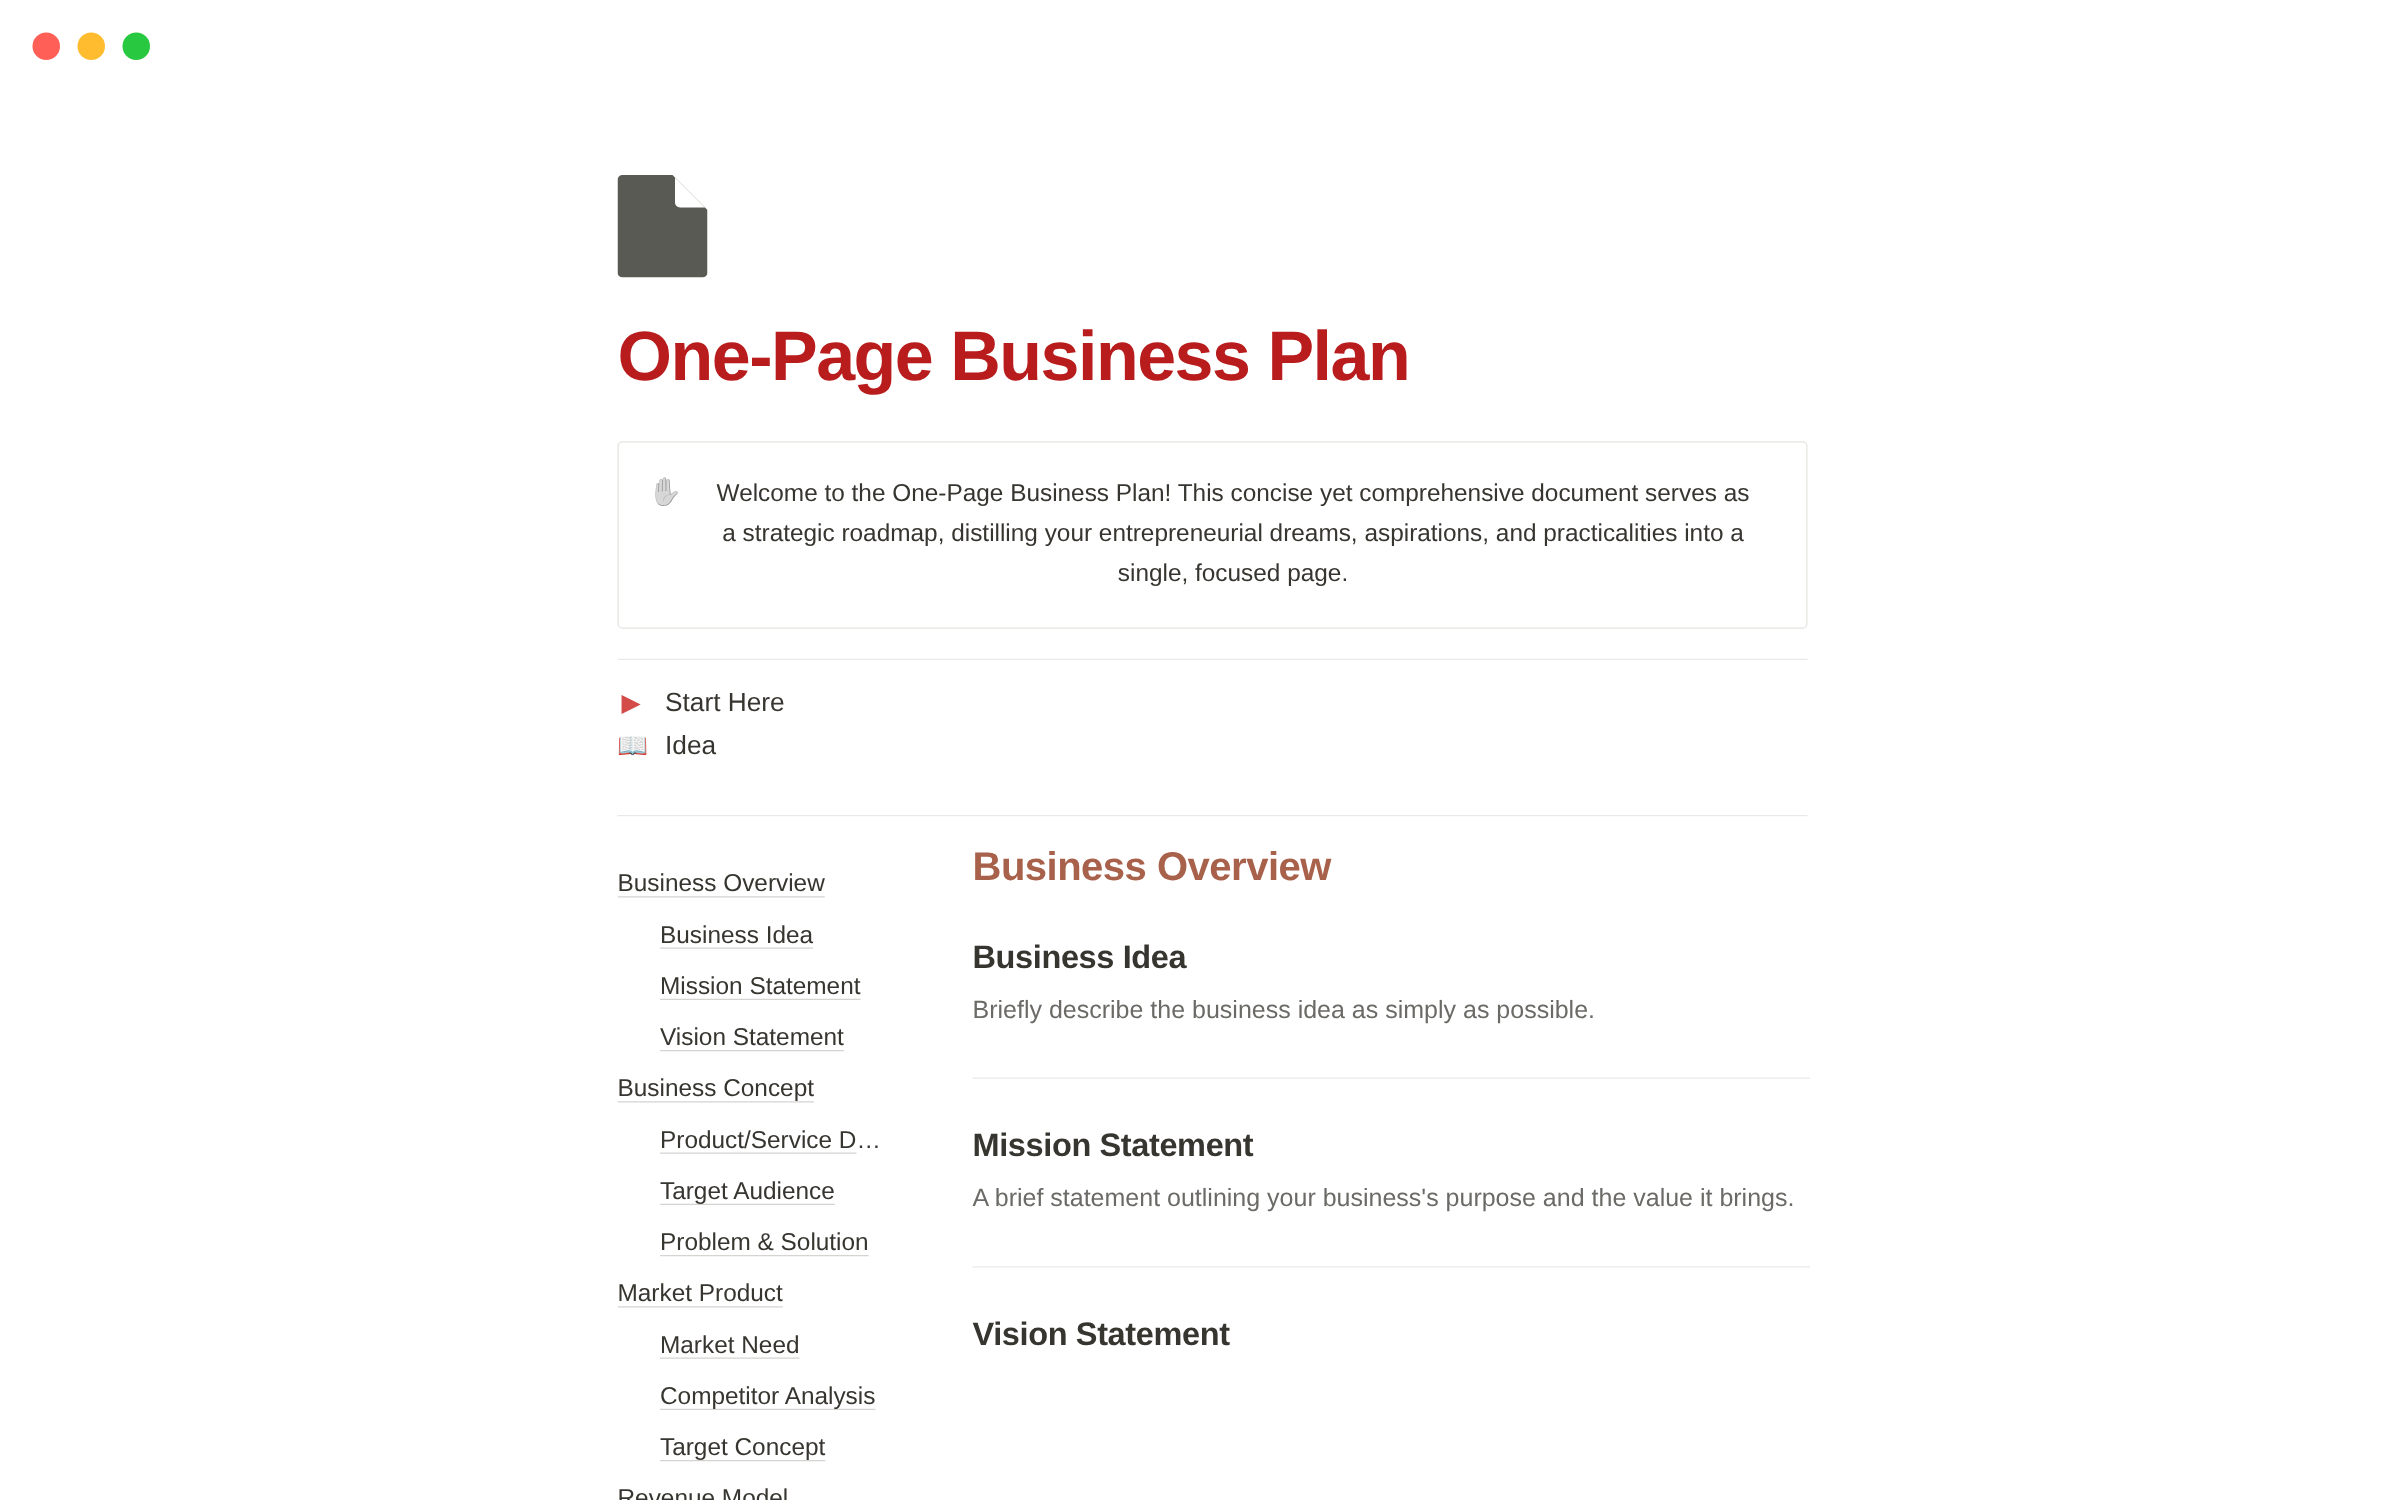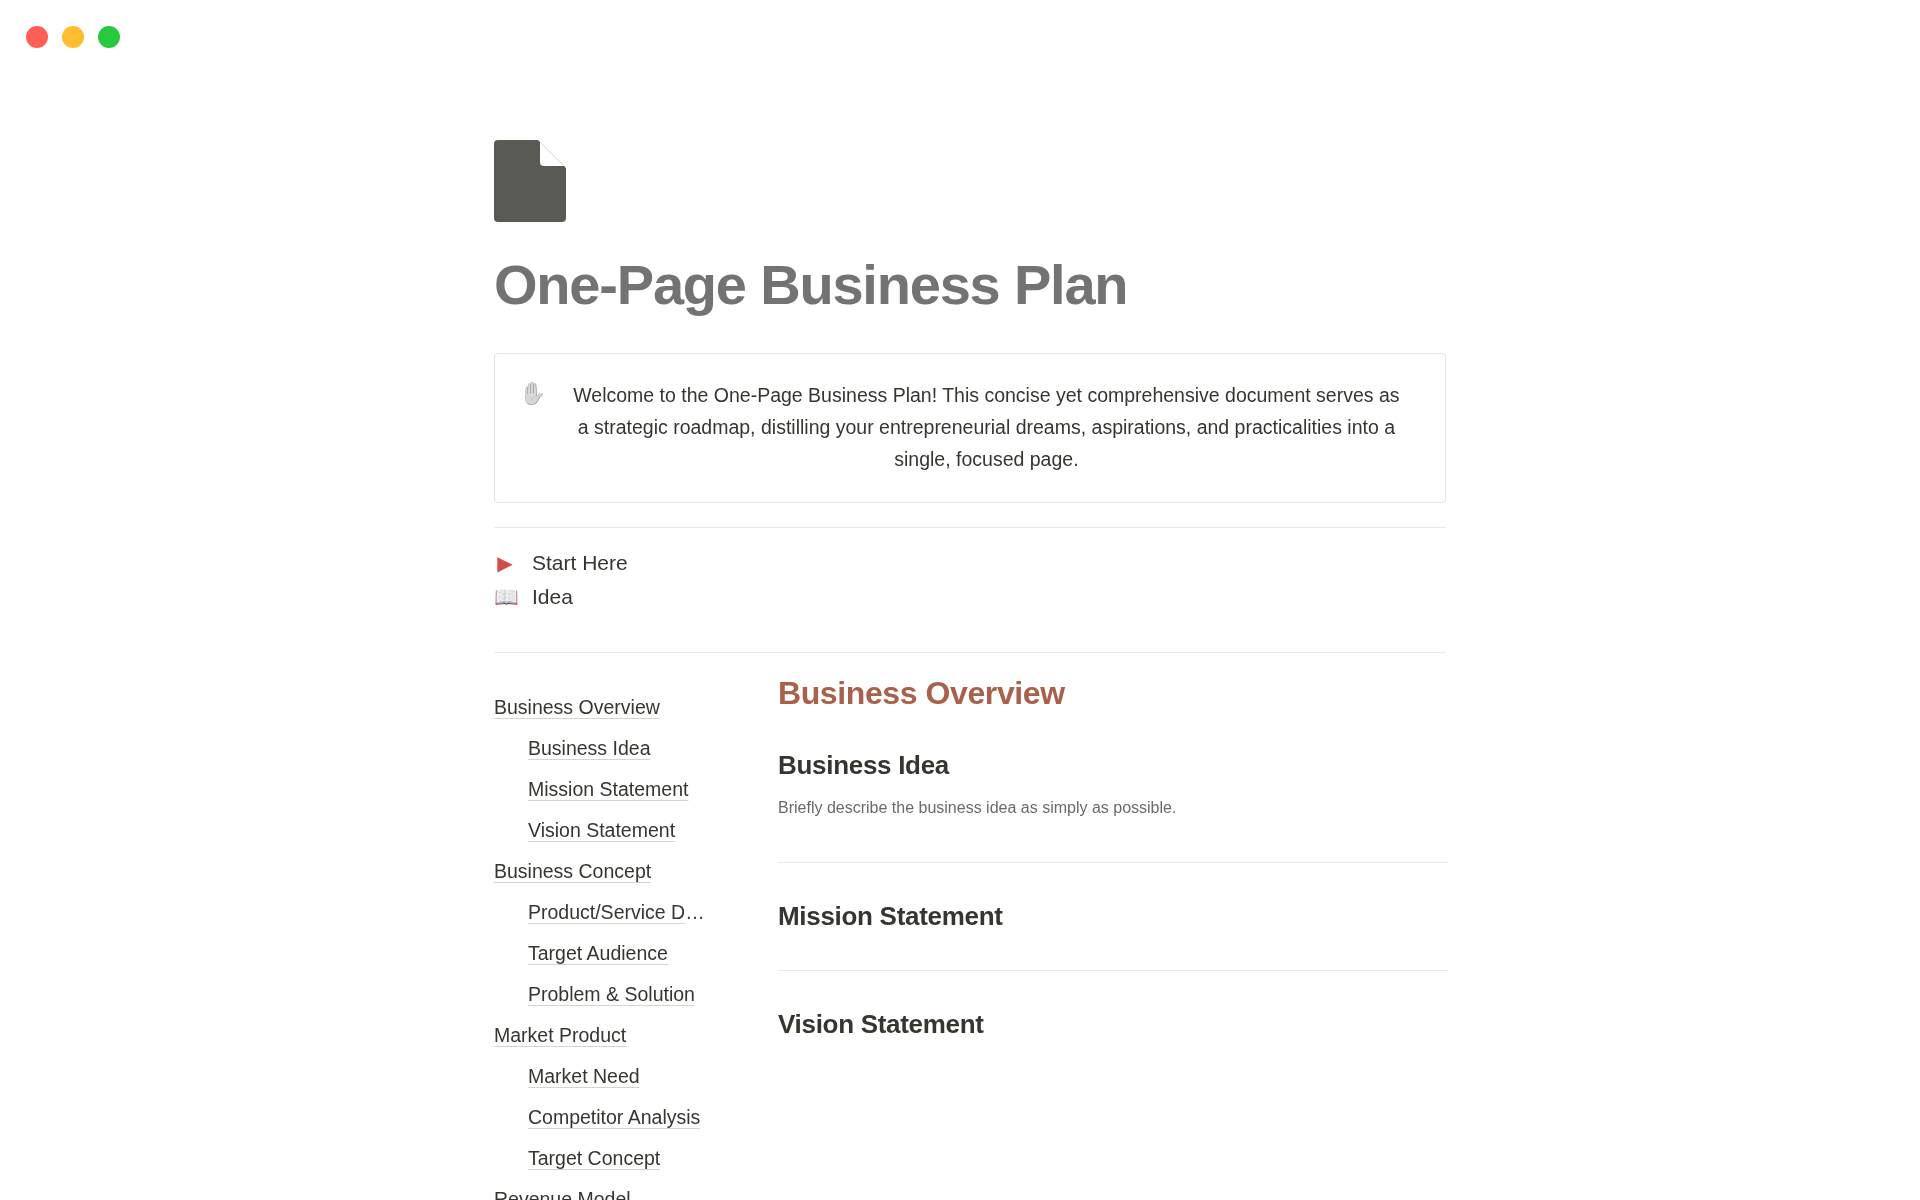--- a/index.html
+++ b/index.html
@@ -42,21 +42,21 @@
     height: 82px;
     position: relative;
   }
   .doc-icon svg { display: block; }
 
   h1.title {
     font-size: 56px;
     line-height: 1.12;
     letter-spacing: -1.2px;
     font-weight: 700;
-    color: #737373;
+    color: #b91c1c;
     margin: 32px 0 0 0;
   }
 
   
   .callout {
     margin-top: 36px;
     border: 1px solid #e4e3e0;
     border-radius: 4px;
     padding: 25px 28px 27px 24px;
     display: flex;
@@ -140,21 +140,21 @@
     margin: 0 0 6px 0;
   }
   .body-h3 {
     font-size: 26px;
     font-weight: 700;
     letter-spacing: -0.3px;
     color: #37352f;
     margin: 38px 0 0 0;
   }
   .body-p {
-    font-size: 16px;
+    font-size: 20px;
     line-height: 32px;
     color: #6b6a66;
     margin: 11px 0 0 0;
     max-width: 670px;
   }
   .body-rule {
     border: none;
     border-top: 1px solid #e9e9e7;
     margin: 38px 0 0 0;
     width: 670px;
@@ -223,20 +223,21 @@
       </div>
 
       <div class="col-body">
         <h2 class="body-h2">Business Overview</h2>
 
         <h3 class="body-h3">Business Idea</h3>
         <p class="body-p">Briefly describe the business idea as simply as possible.</p>
         <hr class="body-rule">
 
         <h3 class="body-h3">Mission Statement</h3>
+        <p class="body-p">A brief statement outlining your business's purpose and the value it brings.</p>
         <hr class="body-rule">
 
         <h3 class="body-h3">Vision Statement</h3>
       </div>
 
     </div>
   </div>
 </div>
 
 </body></html>

